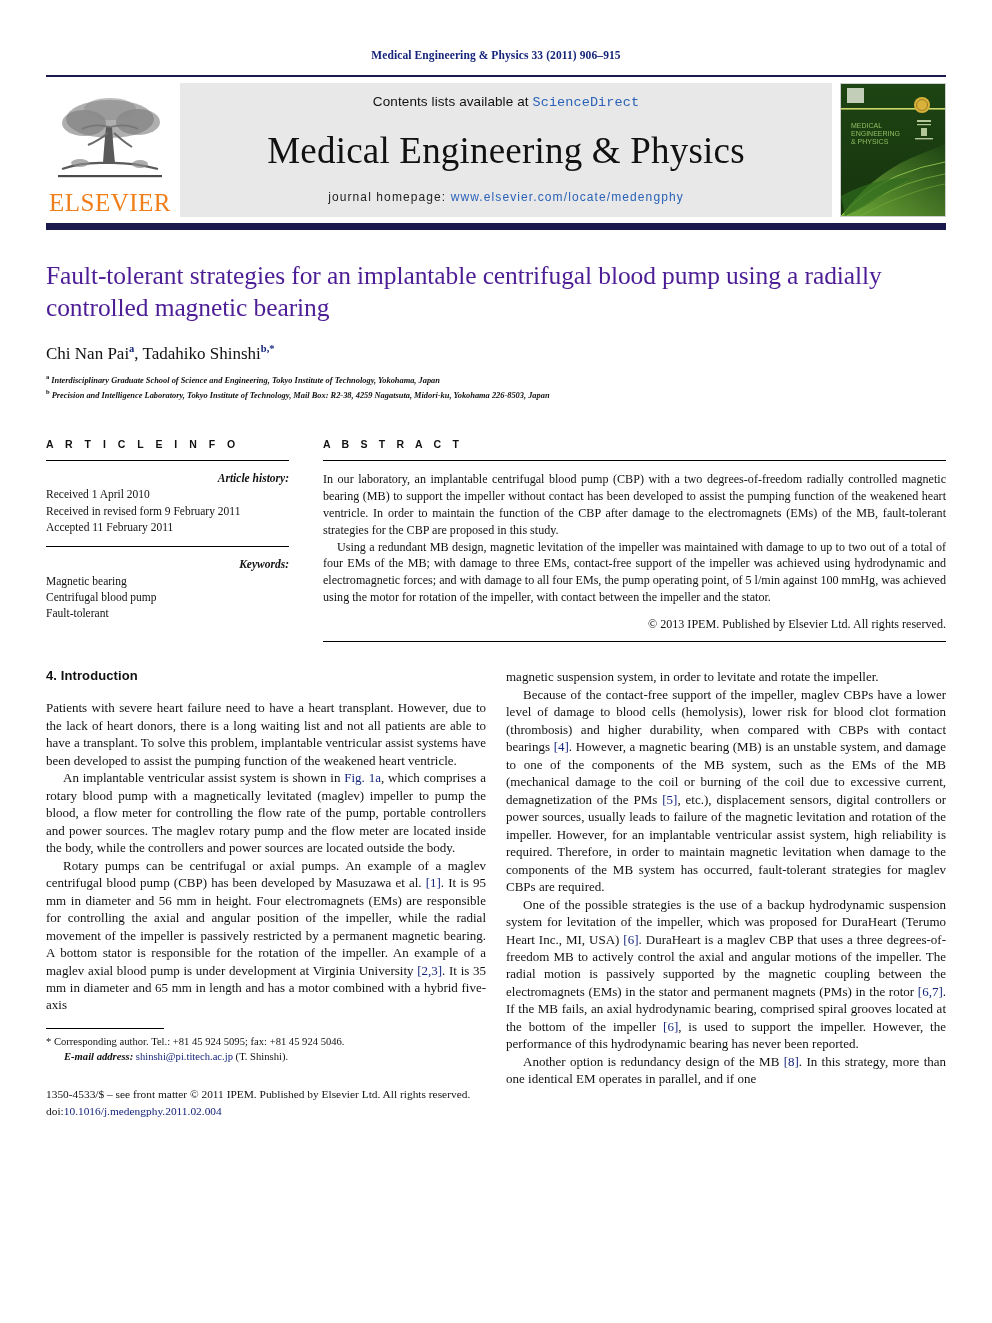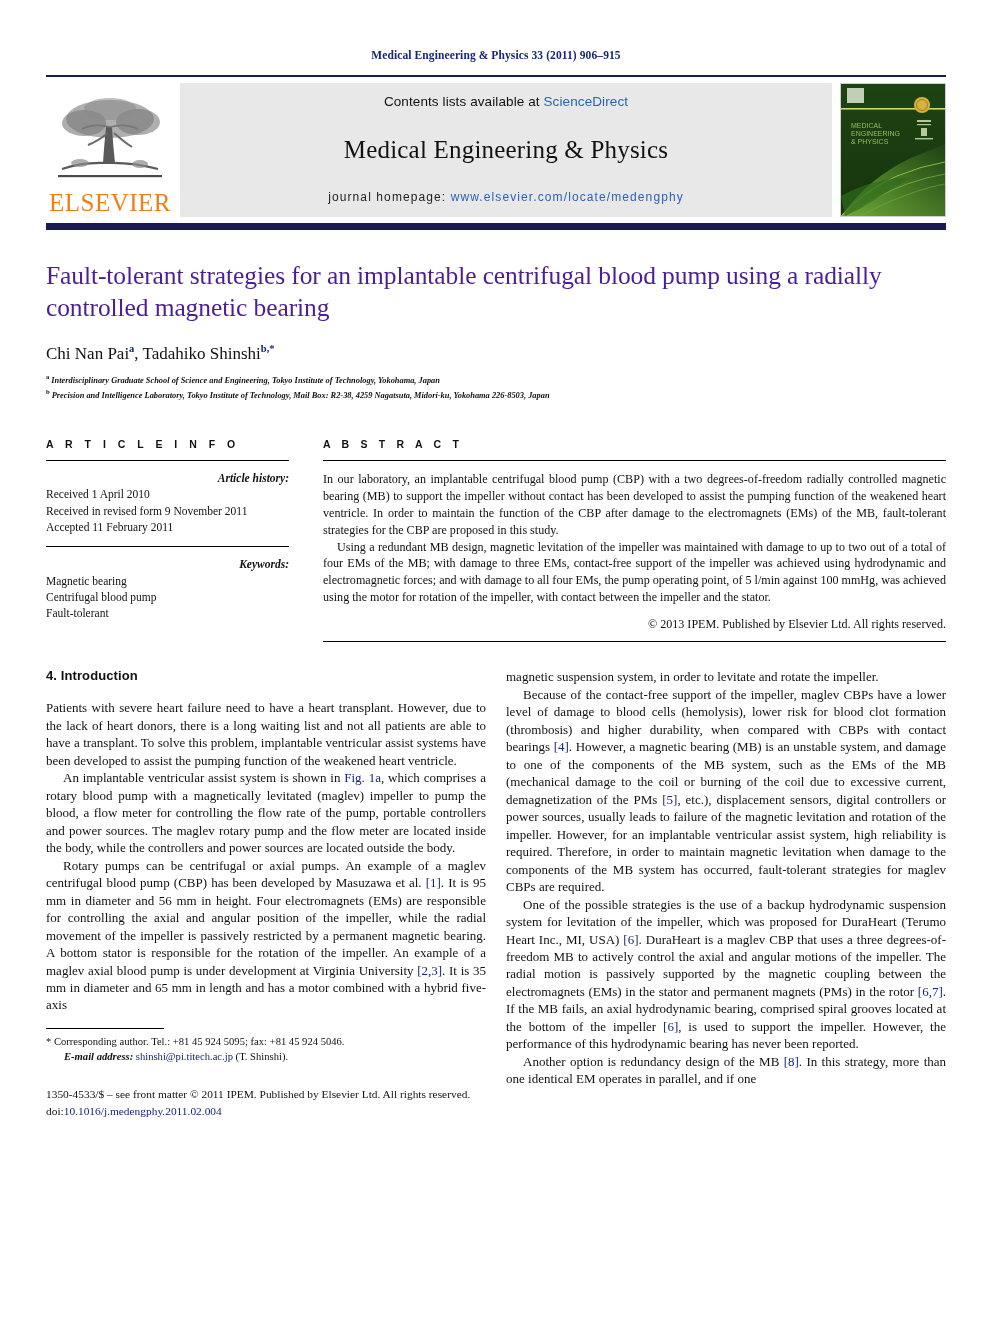--- a/index.html
+++ b/index.html
@@ -75,24 +75,25 @@
   }
   .banner-top {
     font-size: 13.5px;
     color: #111;
     font-family: "Liberation Sans", sans-serif;
     letter-spacing: 0.1px;
   }
   .banner-top .sd {
     color: #2a62b8;
     font-weight: normal;
+    font-family: Liberation Mono, monospace;
   }
   .banner-title {
     font-family: "Liberation Serif", serif;
-    font-size: 25px;
+    font-size: 37px;
     color: #111;
     letter-spacing: 0.2px;
   }
   .banner-bottom {
     font-size: 12px;
     font-family: "Liberation Sans", sans-serif;
     letter-spacing: 1.1px;
     color: #222;
   }
   .banner-bottom .hp { color: #2a62b8; }
@@ -330,21 +331,21 @@
   </div>
 
   <div class="info-abstract">
 
     <div class="colinfo">
       <div class="sechead">A R T I C L E   I N F O</div>
       <div class="hr-thin"></div>
       <div class="info-body">
         <div class="lbl">Article history:</div>
         <div>Received 1 April 2010</div>
-        <div>Received in revised form 9 November 2011</div>
+        <div>Received in revised form 9 February 2011</div>
         <div>Accepted 11 February 2011</div>
       </div>
       <div class="hr-thin2"></div>
       <div class="info-body">
         <div class="lbl">Keywords:</div>
         <div>Magnetic bearing</div>
         <div>Centrifugal blood pump</div>
         <div>Fault-tolerant</div>
       </div>
     </div>

